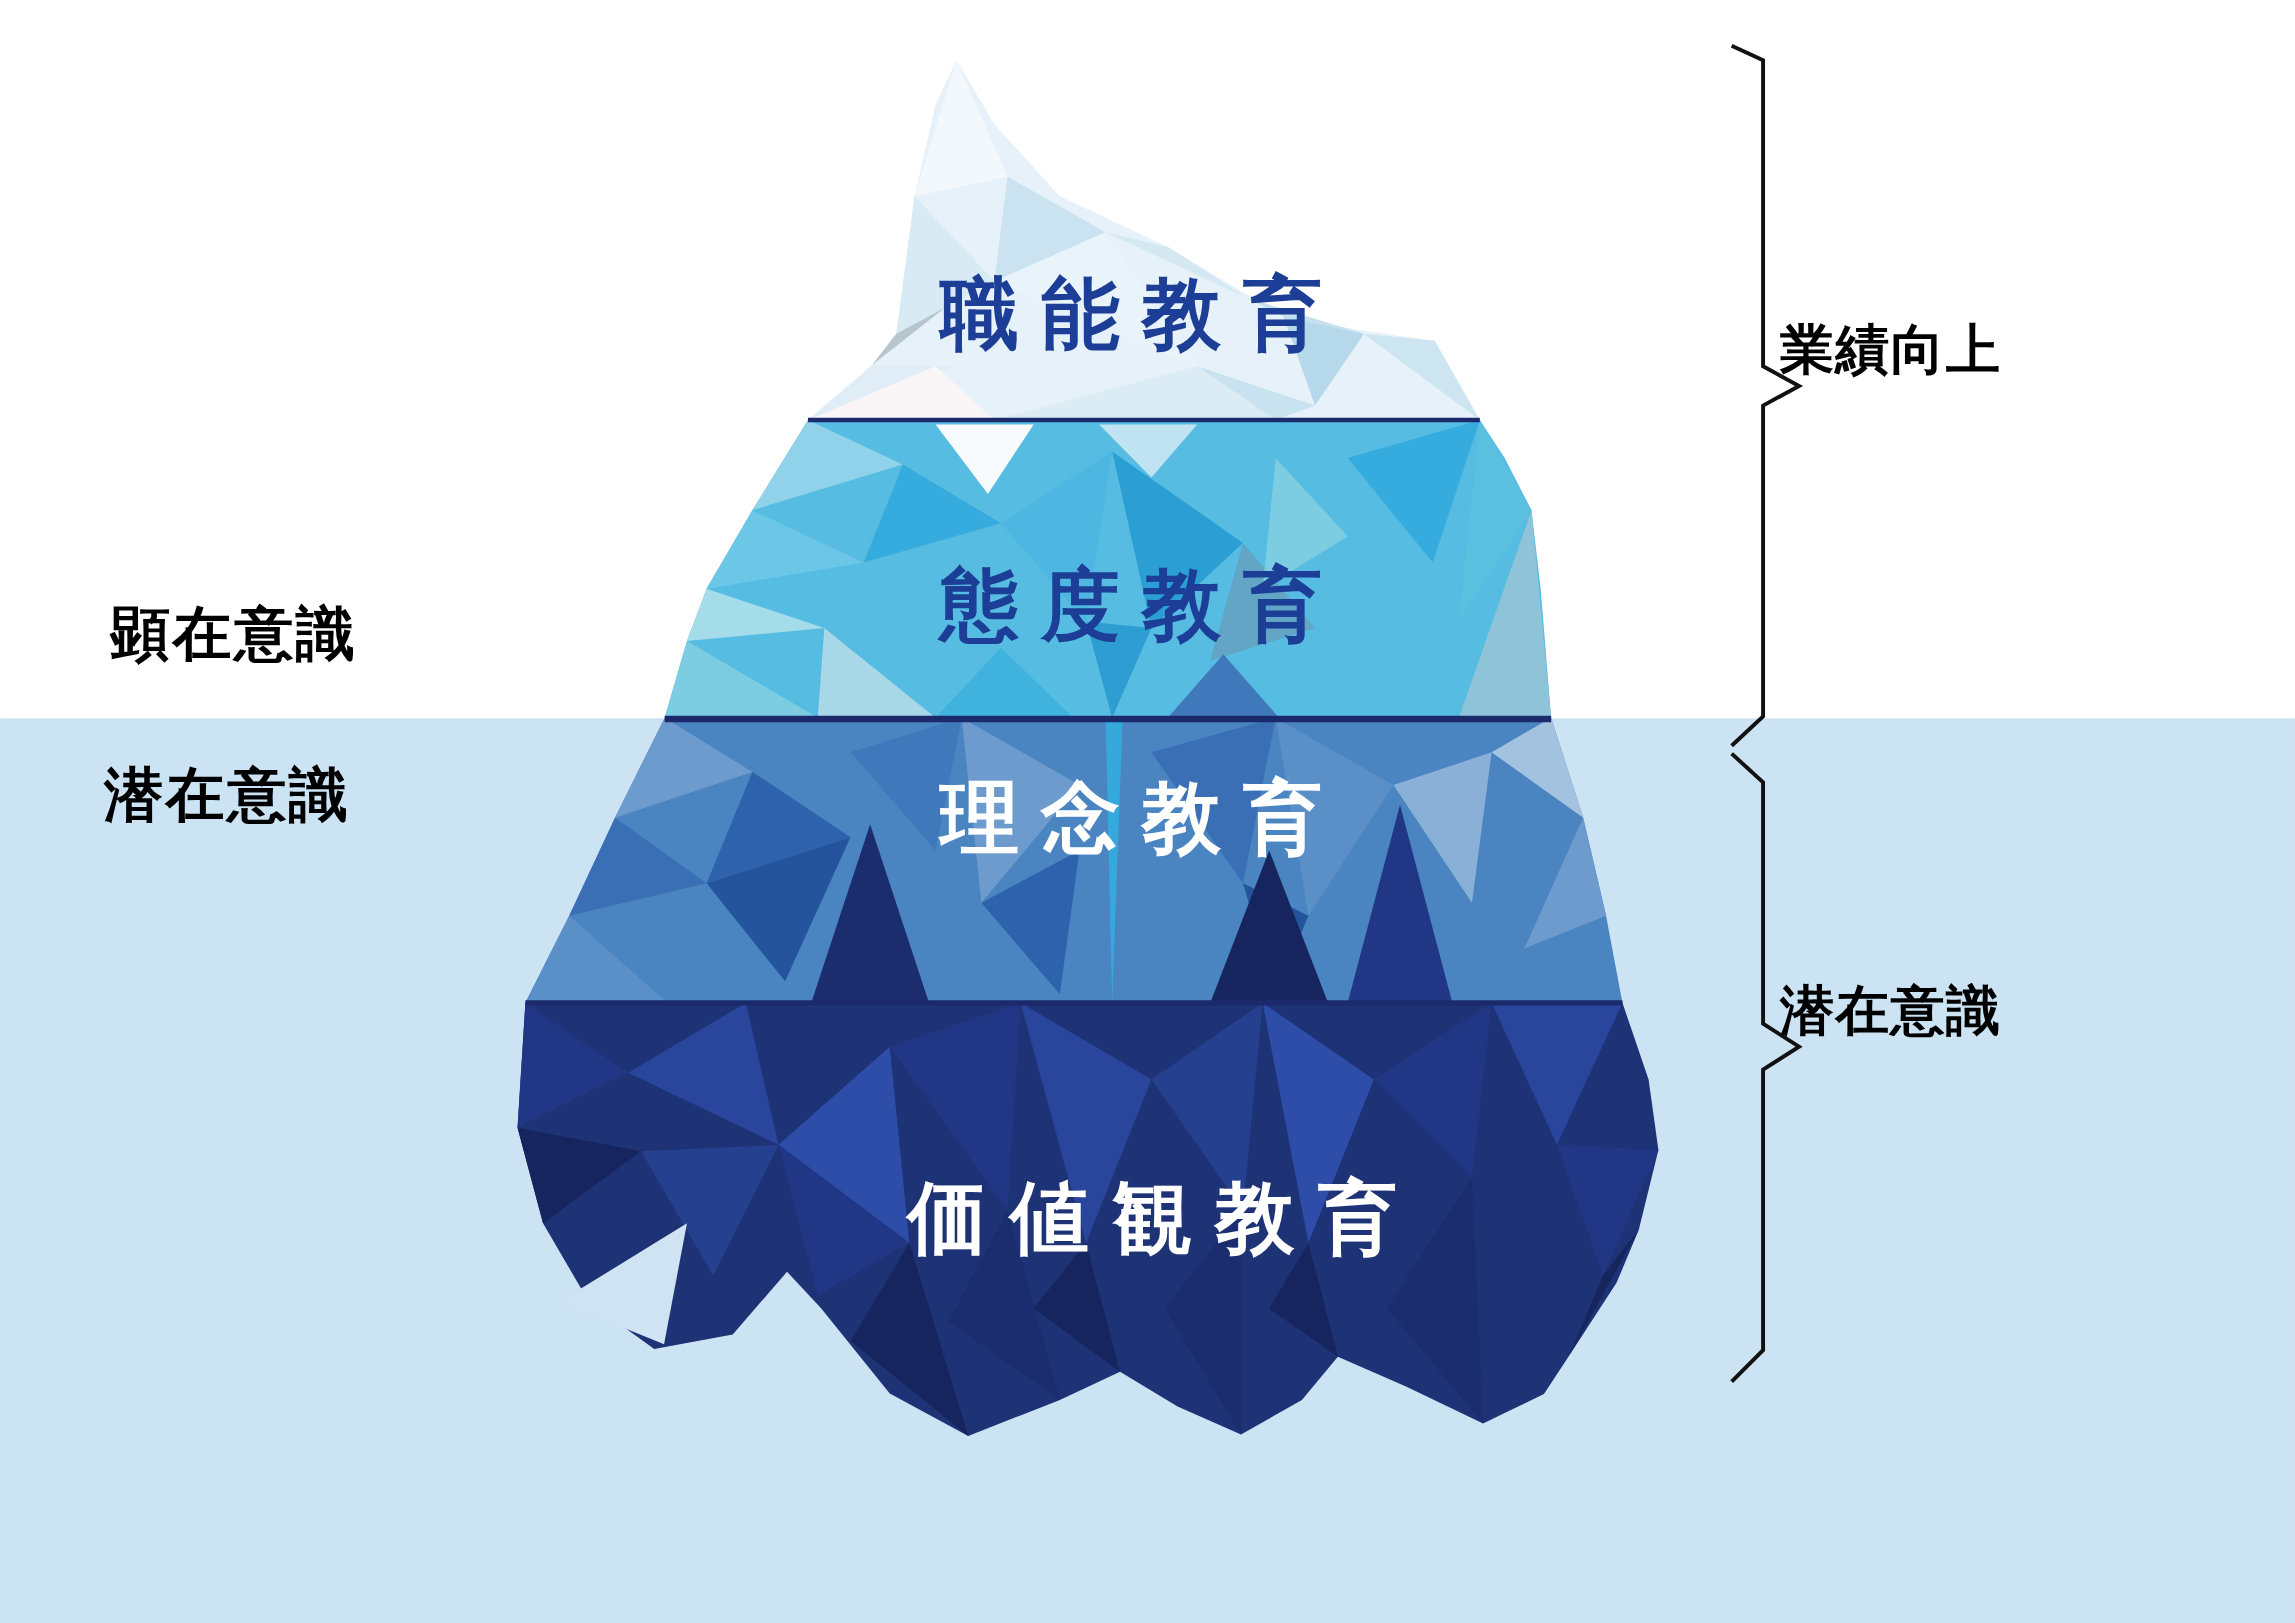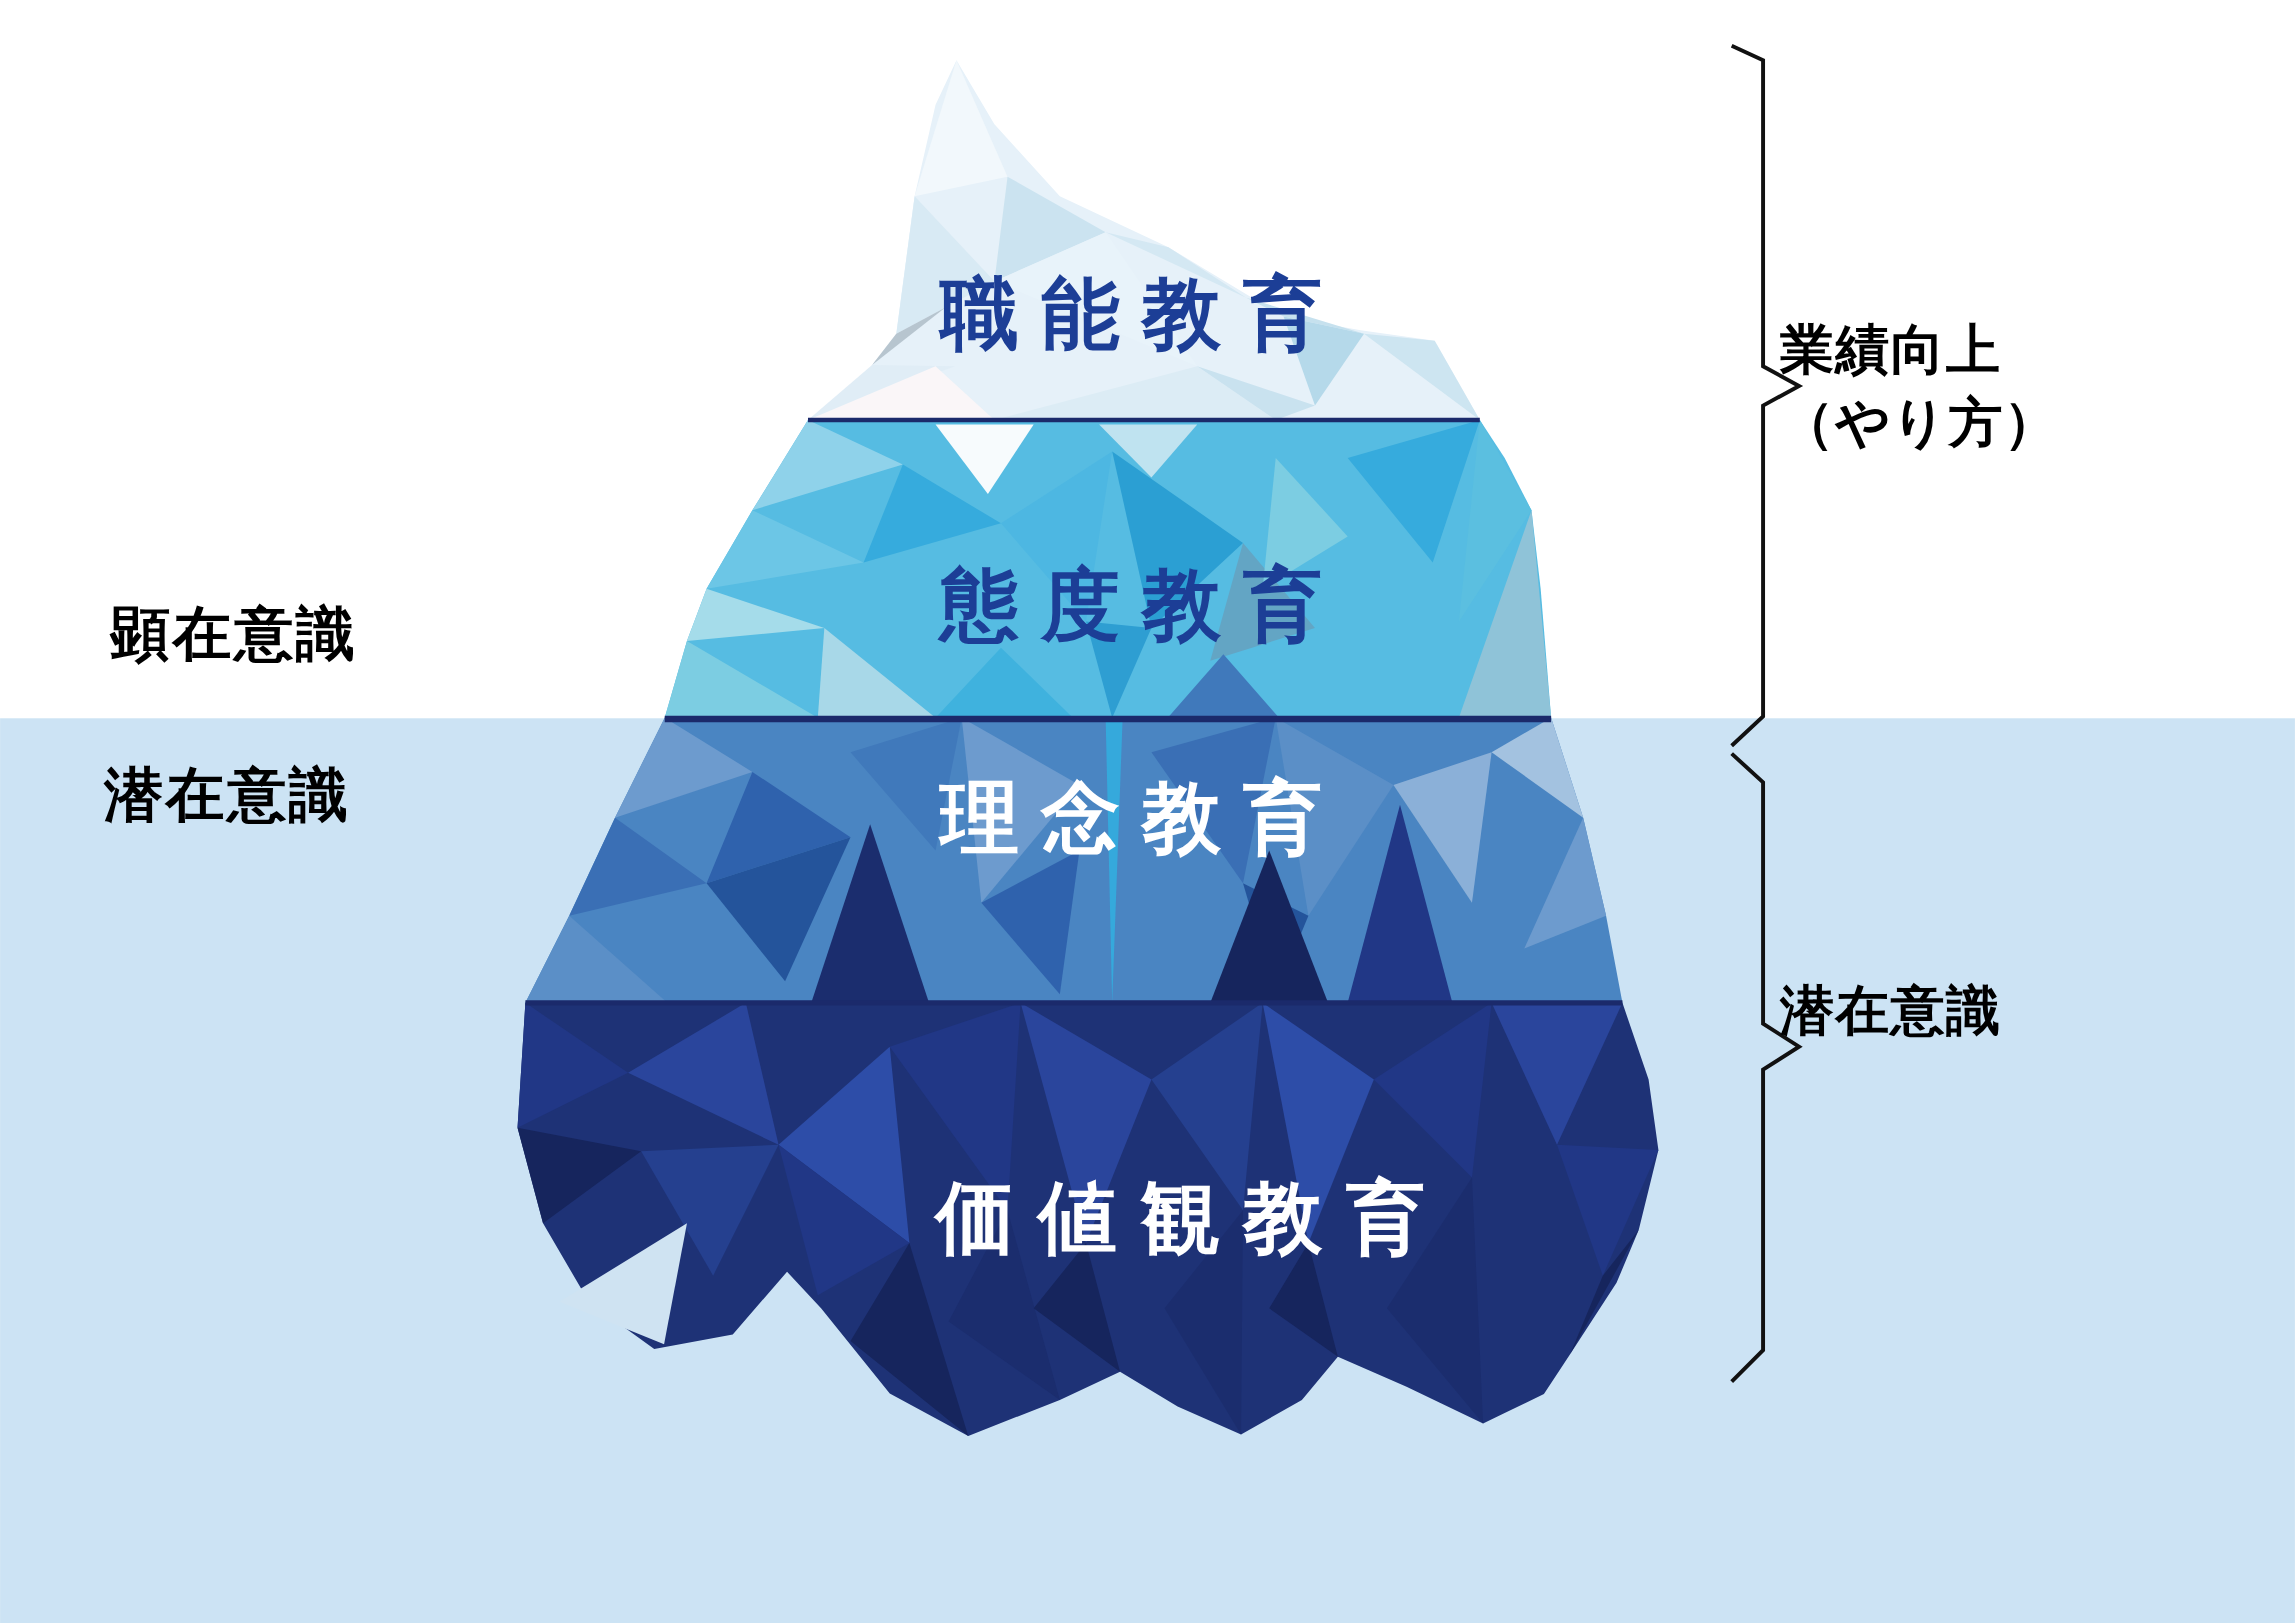--- a/index.html
+++ b/index.html
@@ -112,27 +112,26 @@
     <line x1="1016" y1="1099" x2="2371" y2="1099" stroke="#1b2a6b" stroke-width="10"></line>
     <line x1="803" y1="1533" x2="2480" y2="1533" stroke="#1b2a6b" stroke-width="8"></line>
 
     <path d="M2647,70 L2695,92 L2695,560 L2750,590 L2695,620 L2695,1095 L2647,1140" fill="none" stroke="#111111" stroke-width="6"></path>
     <path d="M2647,1152 L2695,1196 L2695,1565 L2750,1600 L2695,1635 L2695,2064 L2647,2112" fill="none" stroke="#111111" stroke-width="6"></path>
   </svg>
 
   <div class="lbl layer-lbl navy-txt" style="left:1142px;top:274px;">職能教育</div>
   <div class="lbl layer-lbl navy-txt" style="left:1142px;top:533px;margin-top:32px;">態度教育</div>
   <div class="lbl layer-lbl white-txt" style="left:1142px;top:778px;">理念教育</div>
-  <div class="lbl layer-lbl white-txt" style="left:1192px;top:1178px;letter-spacing:23.6px;text-align:right;">価値観教育</div>
+  <div class="lbl layer-lbl white-txt" style="left:1164px;top:1178px;letter-spacing:23.6px;text-align:right;">価値観教育</div>
 
   <div class="lbl side-lbl" style="left:111px;top:605px;">顕在意識</div>
   <div class="lbl side-lbl" style="left:104px;top:766px;">潜在意識</div>
 
   <div class="lbl bracket-lbl" style="left:1780px;top:313px;">
     <div>業績向上</div>
-    <div>（やり方）</div>
   </div>
   <div class="lbl bracket-lbl" style="left:1780px;top:974px;">
     <div>潜在意識</div>
   </div>
 
 </div>
 
 
 </body></html>

